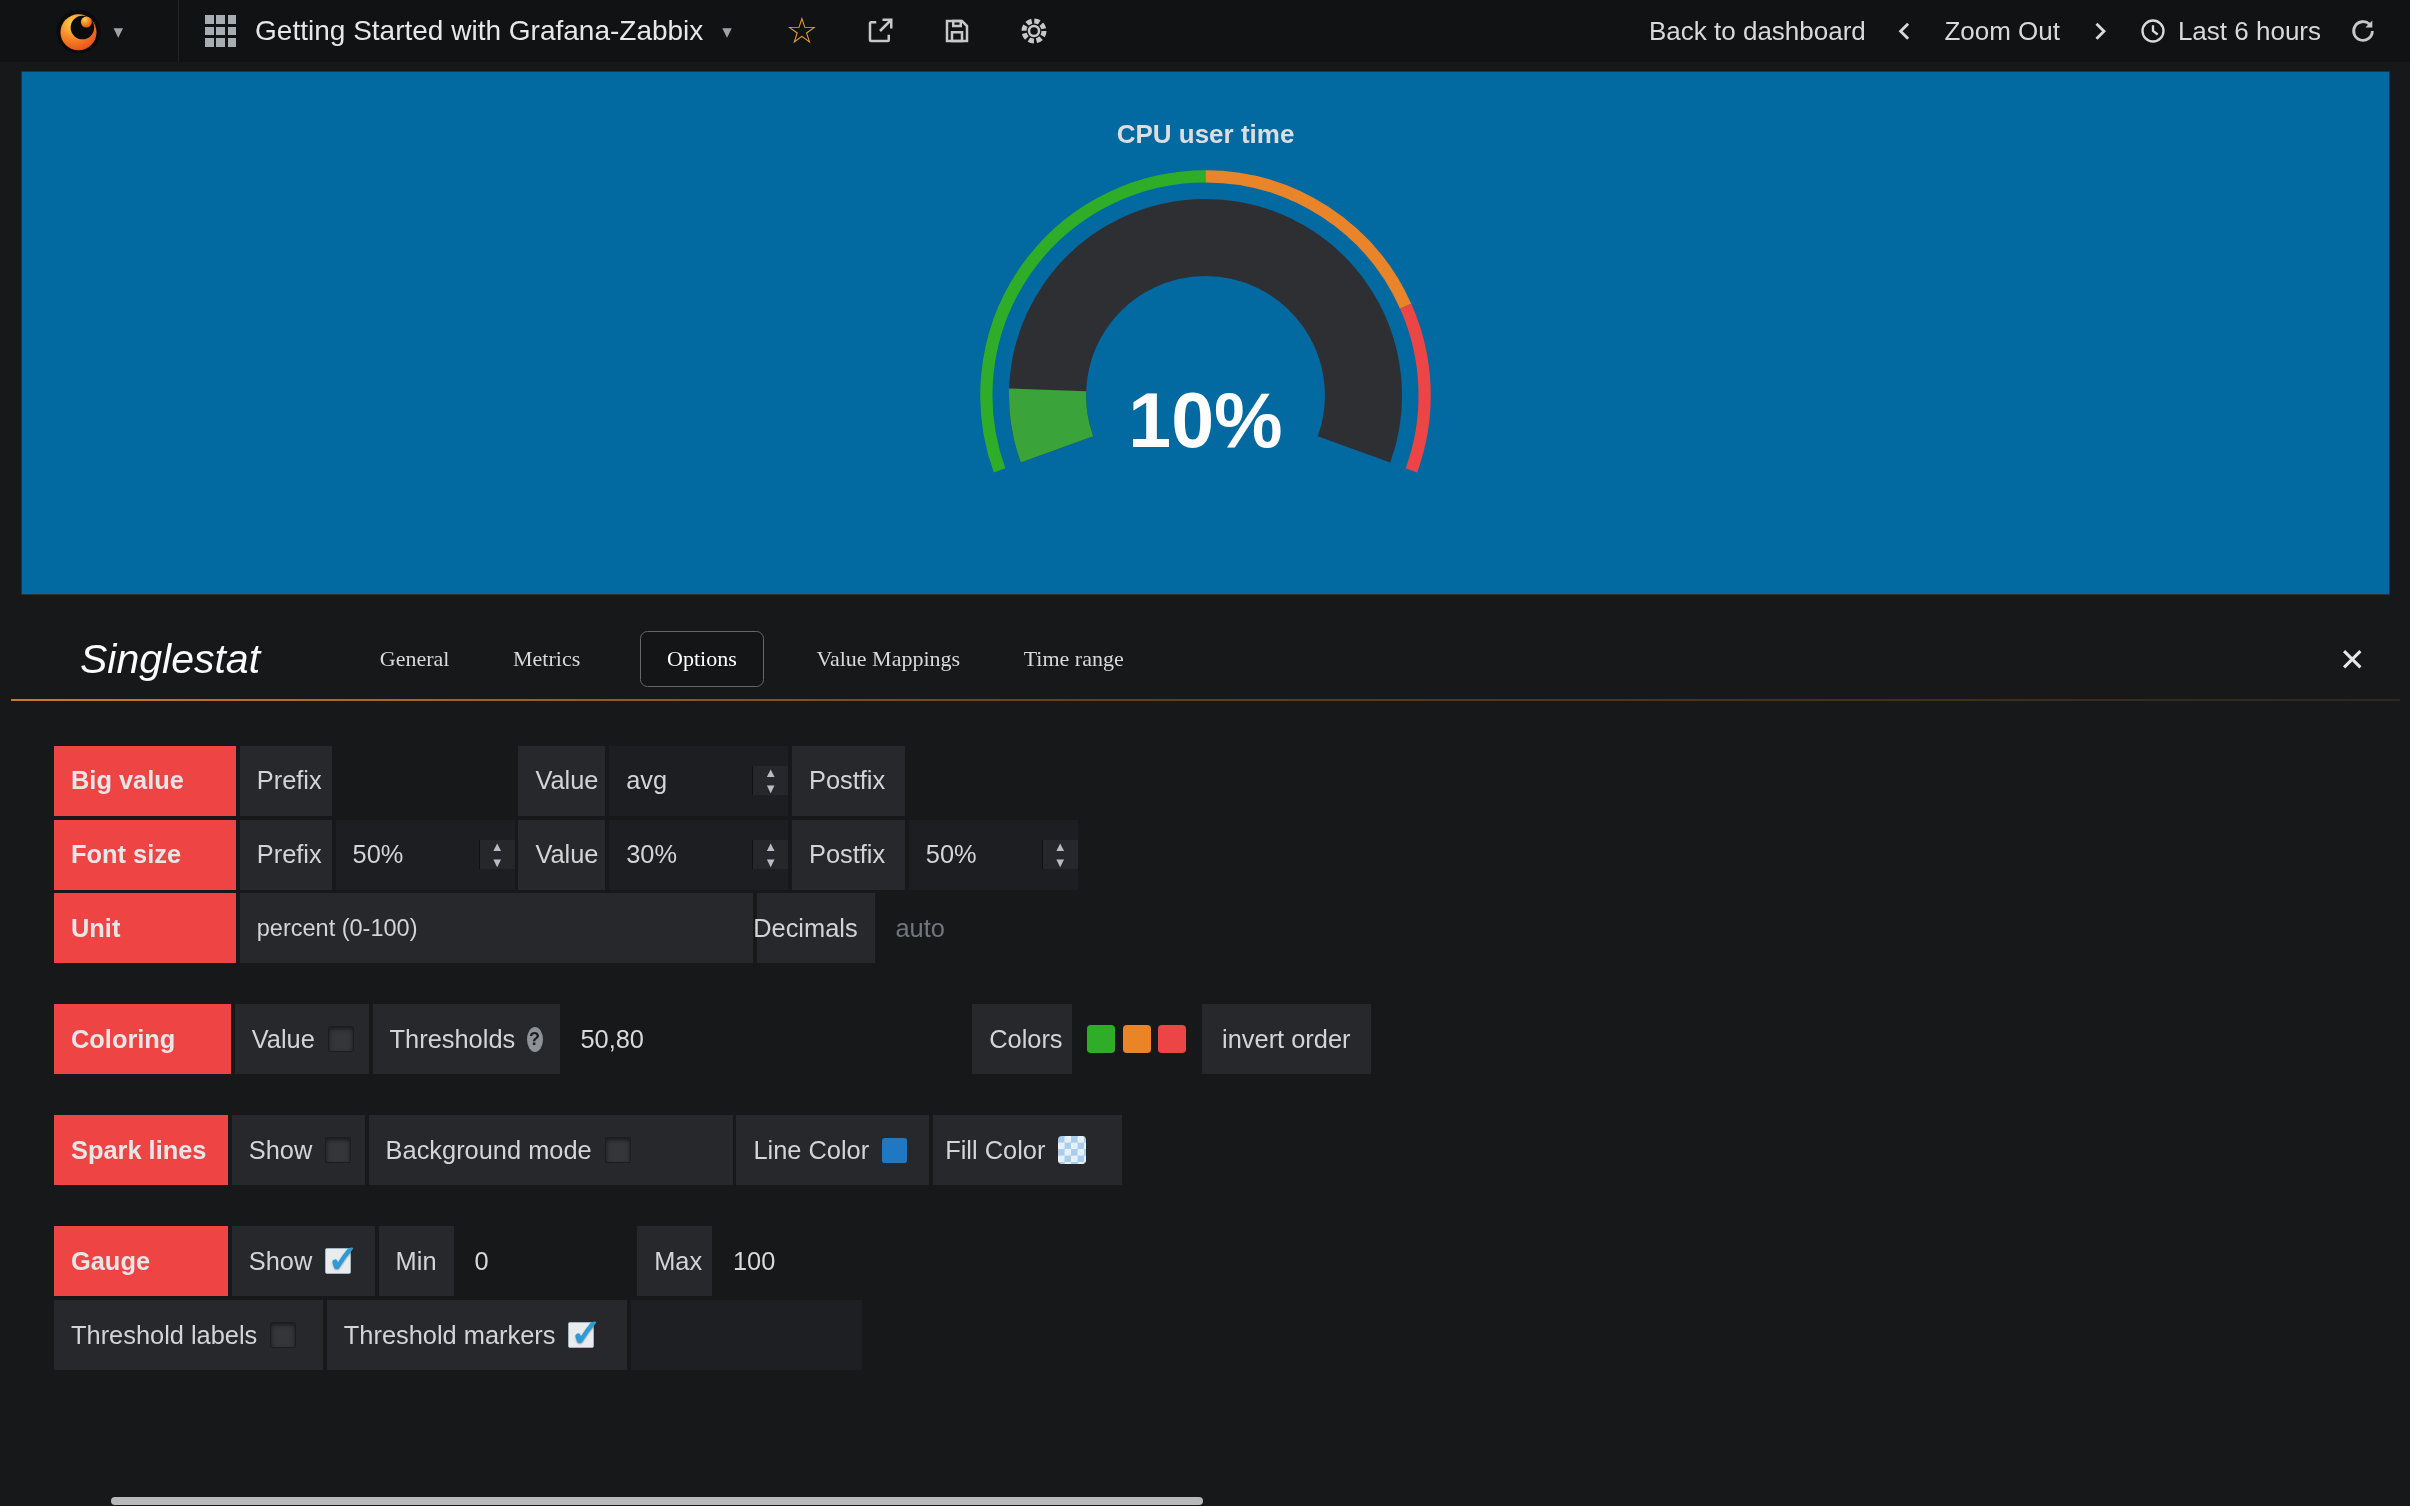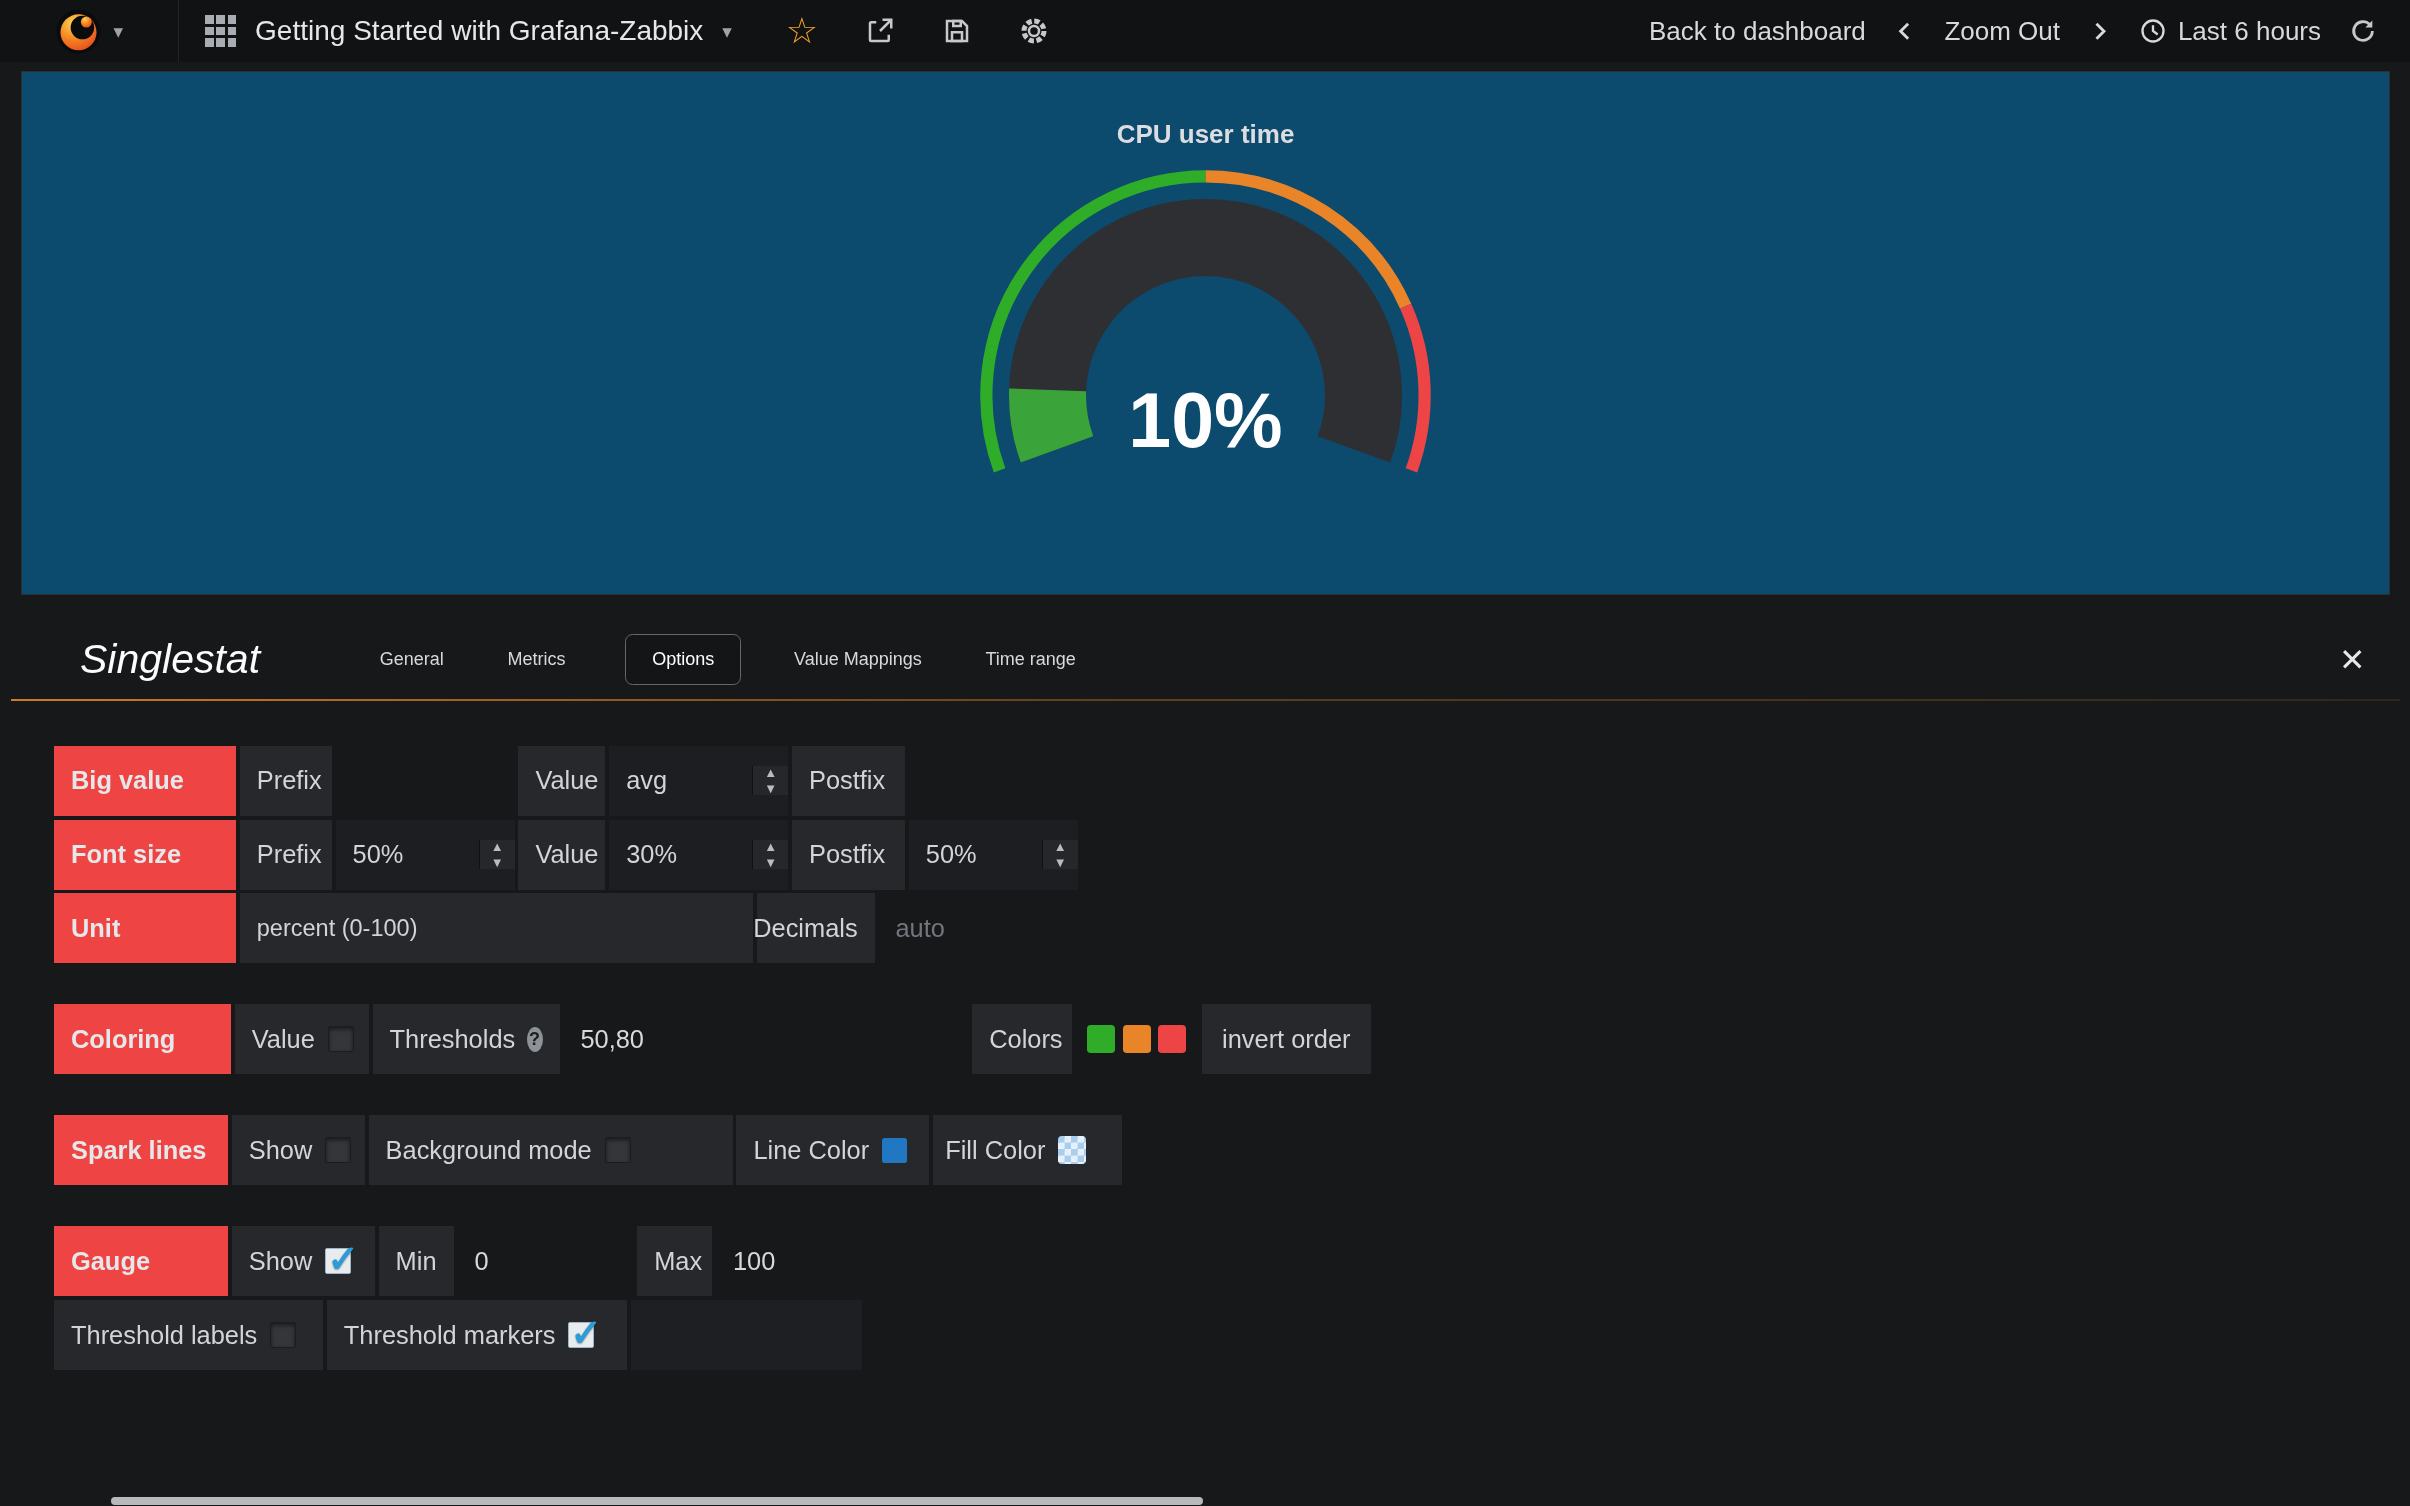--- a/index.html
+++ b/index.html
@@ -23,29 +23,29 @@
   .dash-title { font-size:28px; color:#e6e7e9; }
   .nav-icons { display:flex; align-items:center; gap:47px; margin-left:28px; }
   .nav-btn { background:none; border:none; cursor:pointer; display:flex; align-items:center; gap:11.3px; color:#d8d9da; font-family:inherit; font-size:26px; padding:0; }
   .star-glyph { font-size:36px; color:#f0a024; line-height:1; }
   .nav-right { margin-left:auto; display:flex; align-items:center; gap:28px; padding-right:34px; }
   .nav-right .nav-btn { white-space:nowrap; }
   svg.i { display:block; }
 
   
   .panel-outer { padding:9.4px 21px 0 21px; }
-  .panel { background:#0c4a6e; border:0.9px solid #2e2f33; height:524px; }
+  .panel { background:#0369a1; border:0.9px solid #2e2f33; height:524px; }
   .panel-title { text-align:center; padding-top:47px; font-size:26px; font-weight:bold; color:#dcdde0; cursor:pointer; }
   .gauge-wrap { display:flex; justify-content:center; margin-top:15px; }
 
   
   .editor { margin-top:24.5px; }
   .tabs-row { display:flex; align-items:center; height:79px; padding:0 41px 0 80px; }
   .editor-title { font-style:italic; font-size:41px; color:#fcfcfc; margin-right:56px; min-width:240px; }
-  .tab { font-size:18px; color:#d8d9da; margin-right:56px; background:none; border:none; font-family:Liberation Sans, sans-serif; cursor:pointer; padding:15px 3.8px; }
+  .tab { font-size:22px; color:#d8d9da; margin-right:56px; background:none; border:none; font-family:Liberation Serif, serif; cursor:pointer; padding:15px 3.8px; }
   .tab.active { background:#141517; border:0.9px solid #65676c; border-radius:7.5px; padding:14px 26px; color:#ffffff; margin-right:49px; }
   .close-btn { margin-left:auto; background:none; border:none; cursor:pointer; padding:5.6px; }
   .divider { height:1.9px; margin:0 11.3px;
     background:linear-gradient(to right, rgba(240,140,35,.85), rgba(240,140,35,.35) 45%, rgba(240,140,35,.12) 100%); }
 
   
   .options { padding:45px 0 0 54px; }
   .group { margin-bottom:41px; }
   .row { display:flex; margin-bottom:3.8px; }
   .row:last-child { margin-bottom:0; }

